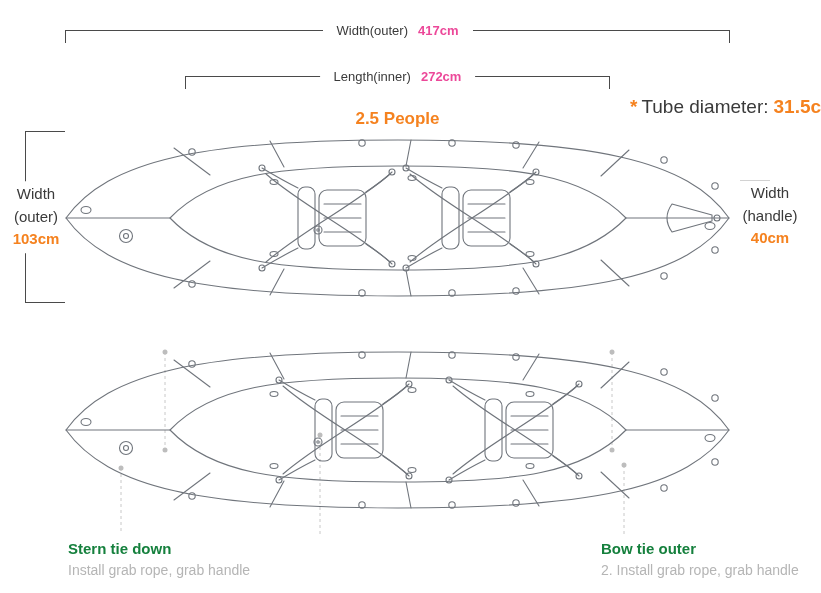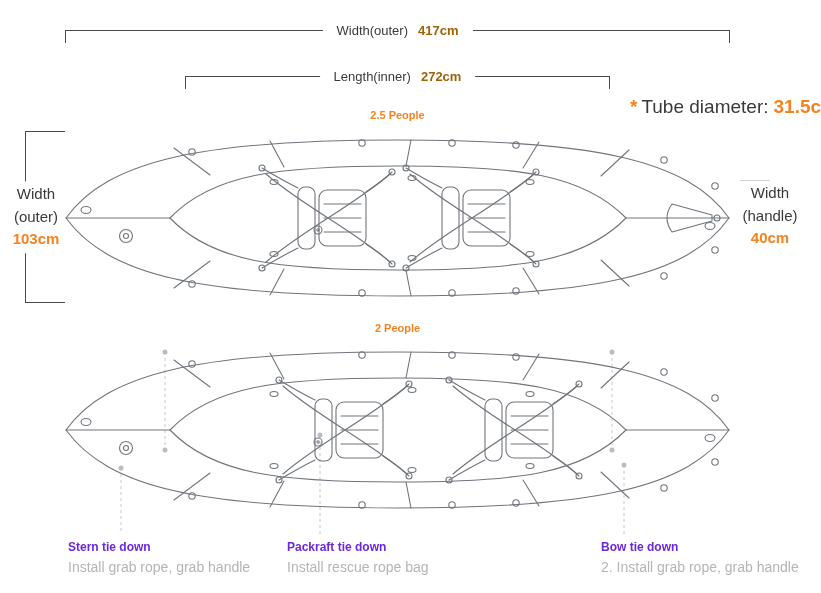--- a/index.html
+++ b/index.html
@@ -1,20 +1,20 @@
 <!DOCTYPE html>
 <html><head>
 <meta charset="utf-8">
 <style>
   * { margin:0; padding:0; box-sizing:border-box; }
   html,body { background:#fff; }
   body { font-family:"Liberation Sans", sans-serif; }
   .page { position:relative; width:821px; height:593px; background:#fff; overflow:hidden; }
 
-  .orange { color:#a16207; }
+  .orange { color:#ec4899; }
 
   
   .dim-h { position:absolute; border-top:1px solid #4a4a4a; }
   .dim-h .tick { position:absolute; top:-1px; width:1px; height:13px; background:#4a4a4a; }
   .dim-h .tick.l { left:0; }
   .dim-h .tick.r { right:0; }
   .dim-h .dim-label { position:absolute; left:50%; top:-8px; transform:translateX(-50%);
       background:#fff; padding:0 14px; font-size:13px; color:#3a3a3a;
       white-space:nowrap; line-height:16px; }
   .dim-h .dim-label b { margin-left:10px; font-weight:bold; }
@@ -28,28 +28,28 @@
   .wlabel .val { color:#F5821F; font-weight:bold; }
 
   
   .tube-note { position:absolute; left:630px; top:96px; font-size:19px; color:#3a3a3a; white-space:nowrap; }
   .tube-note .star { color:#F5821F; font-weight:bold; margin-right:4px; }
   .tube-note .lbl { margin-right:5px; }
   .tube-note .val { color:#F5821F; font-weight:bold; }
 
   
   .people { position:absolute; left:60px; width:675px; text-align:center;
-      font-size:11px; font-weight:bold; color:#F5821F; }
+      font-size:17px; font-weight:bold; color:#F5821F; }
 
   .kayak { position:absolute; }
   .leaders { position:absolute; left:0; top:0; pointer-events:none; }
 
   
   .note { position:absolute; }
-  .note-title { color:#6d28d9; font-weight:bold; font-size:12px; margin-bottom:3px; }
+  .note-title { color:#15803d; font-weight:bold; font-size:15px; margin-bottom:3px; }
   .note-line { color:#b5b5b5; font-size:14px; line-height:1.55; }
 </style>
 </head>
 <body>
 
 <div class="page">
 
   <div class="dim-h" style="left:65px; top:30px; width:665px;">
     <span class="tick l"></span>
     <span class="tick r"></span>
@@ -82,21 +82,20 @@
     <span class="htick" style="top:0; width:30px;"></span>
     <span class="htick" style="bottom:0; width:30px;"></span>
     <span class="wlabel" style="left:0px; width:60px;">
       <span>Width</span><br>
       <span>(handle)</span><br>
       <span class="val">40cm</span>
     </span>
   </div>
 
   <div class="people" style="top:109px;">2.5 People</div>
-  <div class="people" style="top:322px;">2 People</div>
 
   <svg class="leaders" width="821" height="593">
     <g stroke="#c8c8c8" stroke-width="1" stroke-dasharray="3,3" fill="none">
       <path d="M165,352 V450"></path>
       <path d="M121,468 V534"></path>
       <path d="M320,435 V534"></path>
       <path d="M612,352 V450"></path>
       <path d="M624,465 V534"></path>
     </g>
     <g fill="#bdbdbd">
@@ -175,23 +174,19 @@
     <use href="#hull"></use>
     <use href="#seat" x="285" y="92"></use>
     <use href="#seat" x="455" y="92"></use>
   </svg>
 
   <div class="note" style="left:68px; top:540px;">
     <div class="note-title">Stern tie down</div>
     <div class="note-line">Install grab rope, grab handle</div>
   </div>
 
-  <div class="note" style="left:287px; top:540px;">
-    <div class="note-title">Packraft tie down</div>
-    <div class="note-line">Install rescue rope bag</div>
-  </div>
 
   <div class="note" style="left:601px; top:540px;">
-    <div class="note-title">Bow tie down</div>
+    <div class="note-title">Bow tie outer</div>
     <div class="note-line">2. Install grab rope, grab handle</div>
   </div>
 
 </div>
 
 </body></html>

